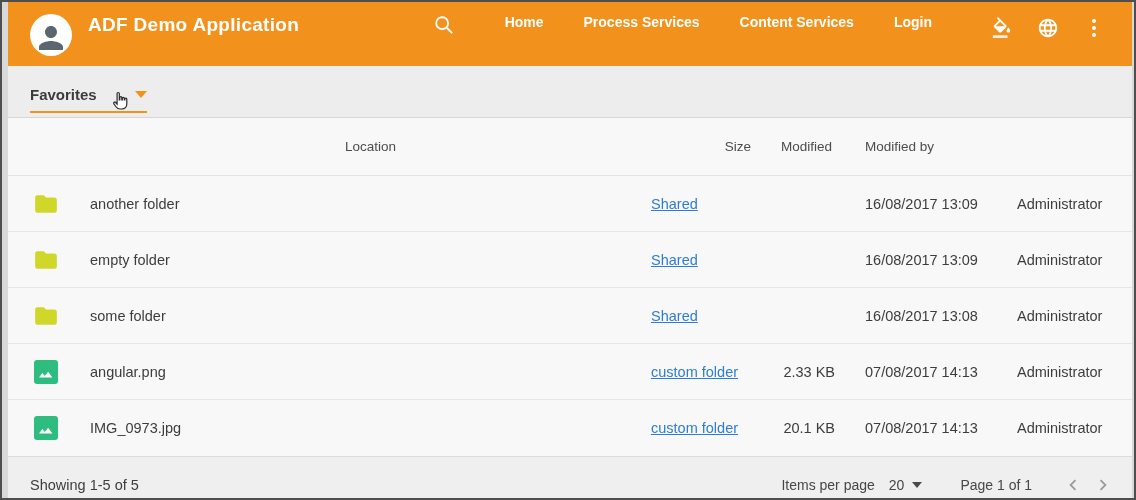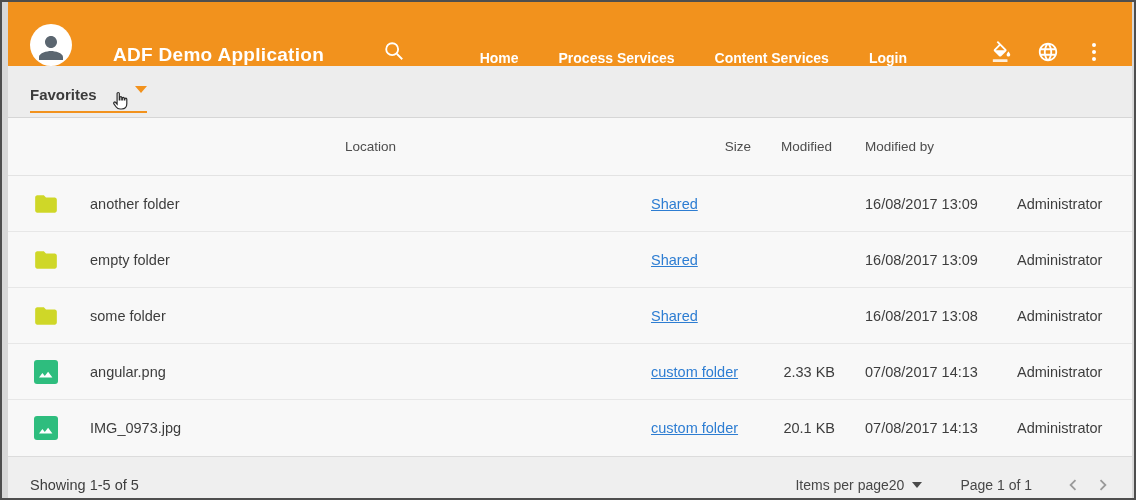--- a/index.html
+++ b/index.html
@@ -3,38 +3,38 @@
 <meta charset="utf-8">
 <style>
   * { margin:0; padding:0; box-sizing:border-box; }
   html,body { width:1136px; height:500px; }
   body { font-family:"Liberation Sans","DejaVu Sans",sans-serif; background:#c9c9c9; }
 
   .frame { width:1136px; height:500px; border:2px solid #4e4e4e; background:#d8d8d8; overflow:hidden; position:relative; }
   .page  { margin-left:6px; margin-right:2px; height:496px; display:flex; flex-direction:column; position:relative; background:#efefef; }
 
   
-  .appbar { height:64px; background:#F2921D; display:flex; align-items:flex-end; padding:0 26px 0 22px; flex-shrink:0;gap:25px; }
+  .appbar { height:64px; background:#F2921D; display:flex; align-items:flex-start; padding:12px 26px 0 22px; flex-shrink:0; }
   .avatar { width:42px; height:42px; border-radius:50%; background:#ffffff; display:flex; align-items:flex-end; justify-content:center; overflow:hidden; flex-shrink:0; }
   .avatar svg { width:36px; height:36px; fill:#5b6670; }
   .app-title { color:#fff; font-size:19px; font-weight:bold; letter-spacing:.3px; margin-left:16px; white-space:nowrap; }
   .appbar-spacer { flex:1; }
   .search-btn { width:26px; height:26px; margin-right:26px; cursor:pointer; }
   .search-btn svg { width:22px; height:22px; stroke:#fff; fill:none; stroke-width:2; }
   .nav { display:flex; align-items:center; }
   .nav a { color:#fff; text-decoration:none; font-size:14px; font-weight:bold; padding:0 20px; white-space:nowrap; }
   .action-icons { display:flex; align-items:center; margin-left:16px; }
   .action-icons .abtn { width:24px; height:28px; margin-left:22px; display:flex; align-items:center; justify-content:center; cursor:pointer; }
   .abtn svg { width:22px; height:22px; fill:#fff; }
   .kebab { display:flex; flex-direction:column; align-items:center; justify-content:center; gap:3px; }
   .kebab i { width:4px; height:4px; border-radius:50%; background:#fff; }
 
   
   .viewbar { height:52px; background:#ededed; border-bottom:1px solid #d6d6d6; display:flex; align-items:flex-end; padding:0 0 0 22px; flex-shrink:0; position:relative; }
-  .view-tab { display:inline-flex; padding-bottom:8px; border-bottom:2px solid #F2921D; cursor:pointer; margin-bottom:4px; }
+  .view-tab { display:inline-flex; align-items:center; padding-bottom:8px; border-bottom:2px solid #F2921D; cursor:pointer; margin-bottom:4px; }
   .view-tab .label { font-size:15px; font-weight:bold; color:#3b3b3b; }
   .caret-down { width:0; height:0; border-left:6px solid transparent; border-right:6px solid transparent; border-top:7px solid #F2921D; margin-left:38px; }
   .cursor-hand { position:absolute; left:100px; top:24px; width:24px; height:24px; z-index:5; pointer-events:none; }
   .cursor-hand svg { width:24px; height:24px; fill:#fff; stroke:#2b2b2b; stroke-width:1.2; }
 
   
   .table { background:#f8f8f8; flex:1; display:flex; flex-direction:column; }
   .tr, .thead { display:grid; grid-template-columns:57px 1fr 130px 84px 152px 115px; align-items:center; padding-left:25px; }
   .thead { height:58px; font-size:13.5px; color:#4d4d4d; border-bottom:1px solid #e3e3e3; }
   .tr { height:56px; font-size:14.5px; color:#3d3d3d; border-bottom:1px solid #e7e7e7; }
@@ -43,21 +43,21 @@
   .th-name svg { width:15px; height:15px; fill:#4d4d4d; margin-right:8px; }
   .th-loc { text-align:center; }
   .th-size, .td-size { text-align:right; padding-right:30px; }
   .td-icon svg { width:26px; height:26px; display:block; }
   .link { color:#2d7dd2; text-decoration:underline; cursor:pointer; font-size:14.5px;margin-top:24px; }
 
   
   .pager { height:56px; background:#efefef; border-top:1px solid #dcdcdc; display:flex; align-items:center; padding:0 14px 0 22px; flex-shrink:0; font-size:14.5px; color:#3d3d3d; }
   .pager-spacer { flex:1; }
   .pager .right { display:flex; align-items:center; color:#474747; font-size:14px; }
-  .ipp-label { }
+  .ipp-label { margin-right:14px; }
   .ipp-select { display:flex; align-items:center; cursor:pointer; }
   .ipp-caret { width:0; height:0; border-left:5px solid transparent; border-right:5px solid transparent; border-top:6px solid #4a4a4a; margin-left:8px; }
   .page-label { margin-left:38px; margin-right:26px; }
   .chev { width:30px; height:30px; display:flex; align-items:center; justify-content:center; cursor:pointer; }
   .chev svg { width:22px; height:22px; fill:#9a9a9a; }
 </style>
 </head>
 <body>
 
 <div class="frame">

